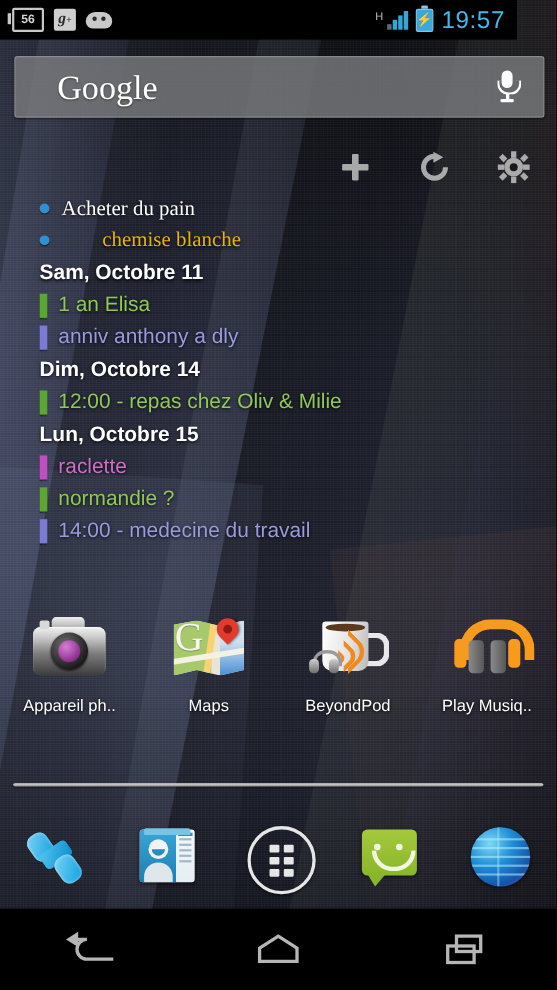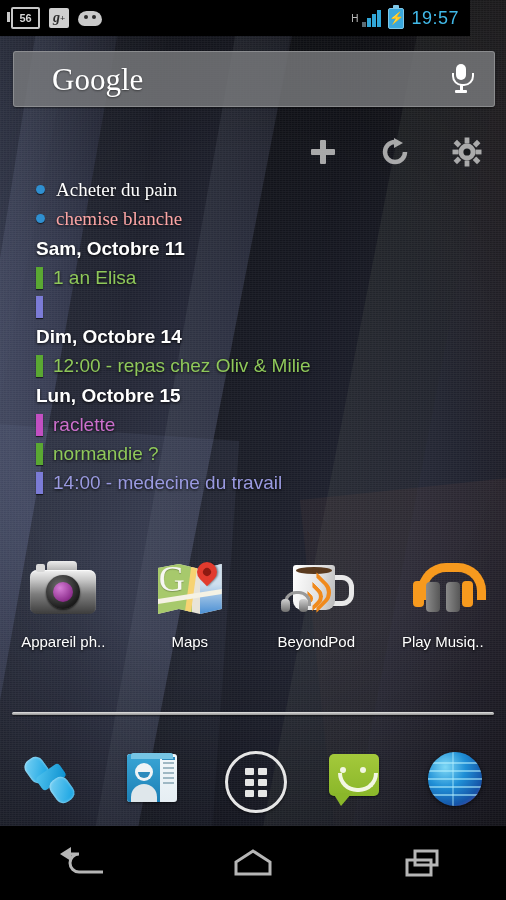--- a/index.html
+++ b/index.html
@@ -125,21 +125,21 @@
     width: 14px; height: 19px;
     background: #3aa8dd; border: 1px solid #7fc7e8; border-radius: 2px;
     position: relative;
     display: flex; align-items: center; justify-content: center;
   }
   .icon-battery::before {
     content: ""; position: absolute; top: -4px; left: 4px;
     width: 6px; height: 3px; background: #7fc7e8; border-radius: 1px 1px 0 0;
   }
   .icon-battery span { color: #ffffff; font-size: 12px; line-height: 1; }
-  .sb-clock { color: #41b9e8; font-size: 18px; letter-spacing: 0.5px; }
+  .sb-clock { color: #41b9e8; font-size: 22px; letter-spacing: 0.5px; }
 
   
   .searchbar {
     position: absolute; left: 13px; top: 51px;
     width: 480px; height: 54px;
     background: rgba(122,124,126,0.80);
     border: 1px solid rgba(168,170,172,0.55);
     border-radius: 3px;
     display: flex; align-items: center;
     z-index: 20;
@@ -582,31 +582,32 @@
         </div>
       </div>
     </div>
     <div class="cal-list" id="cal-list">
         <div class="cal-row">
           <span class="bullet" style="background: rgb(47, 143, 208);"></span>
           <div class="ev-text ev-task" style="color: rgb(255, 255, 255);">Acheter du pain</div>
         </div>
         <div class="cal-row">
           <span class="bullet" style="background: rgb(47, 143, 208);"></span>
-          <div class="ev-text ev-task" style="color: #fca5a5;">chemise blanche</div>
+          <div class="ev-text ev-task" style="color: #eab308; margin-left: 37px;">chemise blanche</div>
         </div>
         <div class="cal-row date">
           <div class="date-text">Sam, Octobre 11</div>
         </div>
         <div class="cal-row">
           <span class="colorbar" style="background: rgb(90, 168, 50);"></span>
           <div class="ev-text" style="color: rgb(143, 200, 90);">1 an Elisa</div>
         </div>
         <div class="cal-row">
           <span class="colorbar" style="background: rgb(123, 123, 214);"></span>
+          <div class="ev-text" style="color: rgb(154, 154, 224);">anniv anthony a dly</div>
         </div>
         <div class="cal-row date">
           <div class="date-text">Dim, Octobre 14</div>
         </div>
         <div class="cal-row">
           <span class="colorbar" style="background: rgb(90, 168, 50);"></span>
           <div class="ev-text" style="color: rgb(143, 200, 90);">12:00 - repas chez Oliv &amp; Milie</div>
         </div>
         <div class="cal-row date">
           <div class="date-text">Lun, Octobre 15</div>

